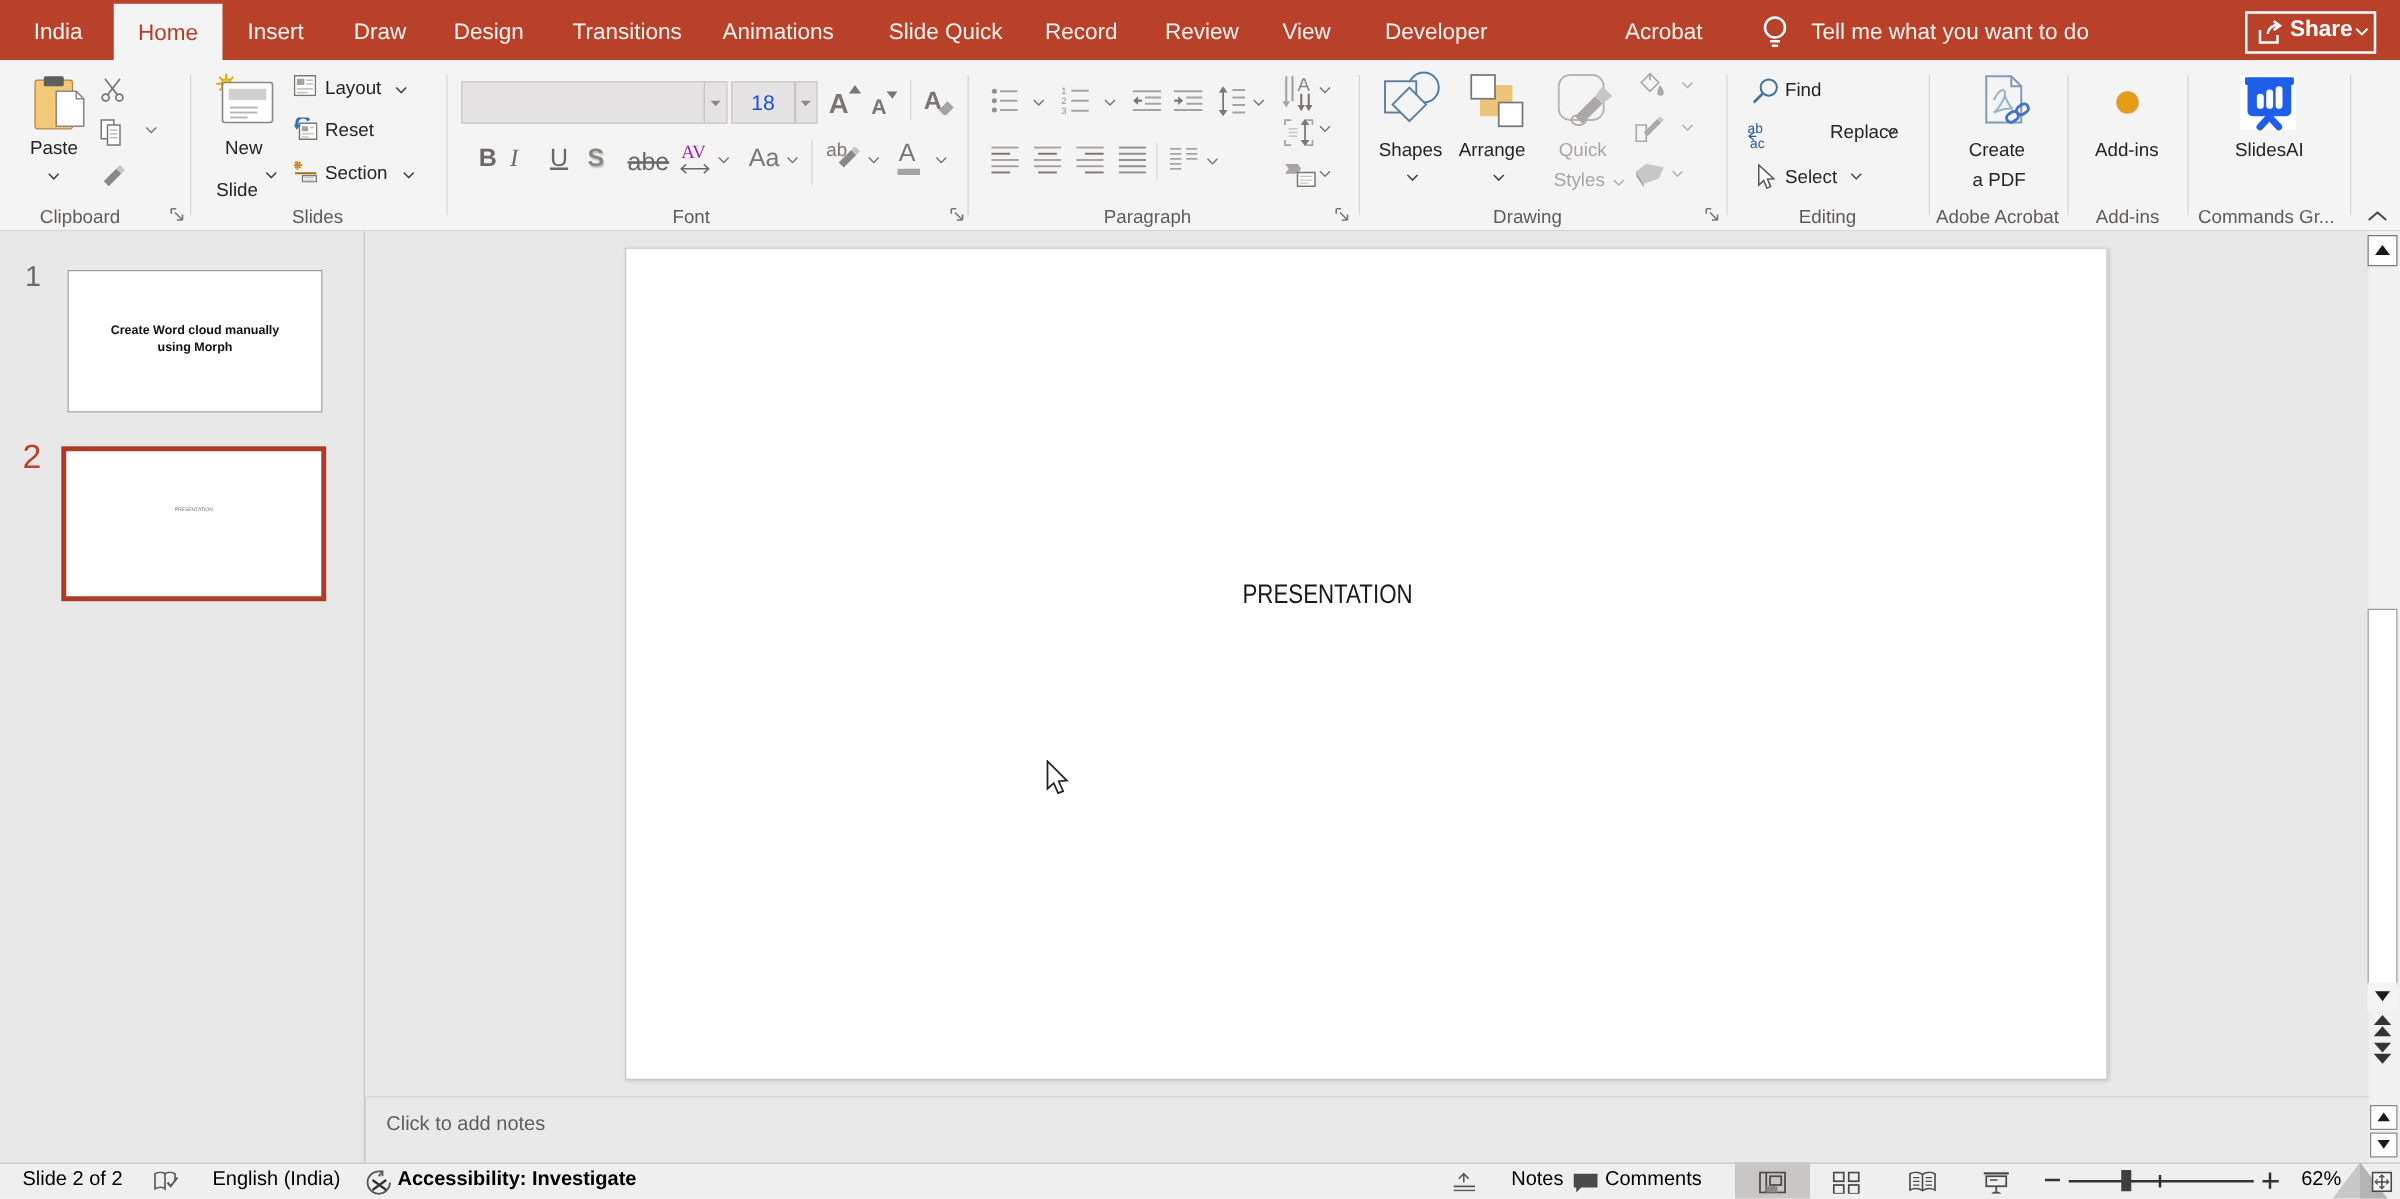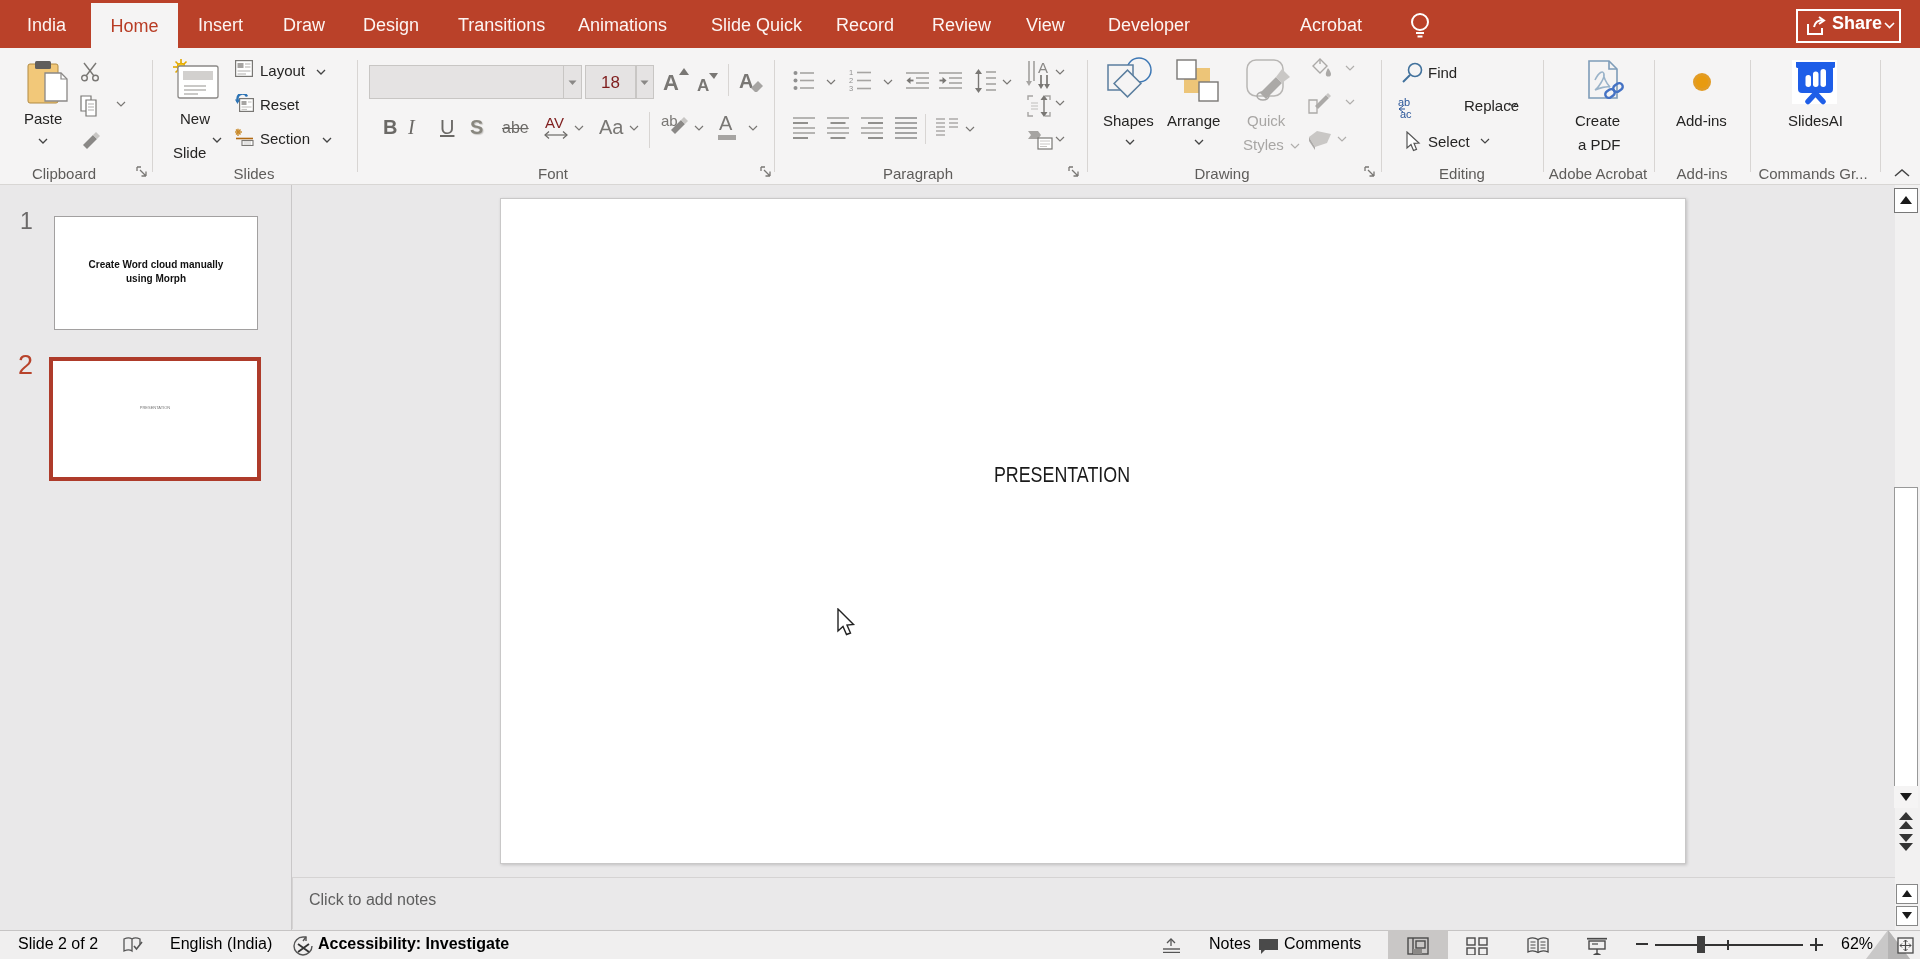--- a/index.html
+++ b/index.html
@@ -52,20 +52,21 @@
   <div class="mtab" style="left:1026px;width:38px;">View</div>
   <div class="mtab" style="left:1108px;width:73px;">Developer</div>
   <div class="mtab" style="left:1226px;width:33px;margin-top:48px;">Help</div>
   <div class="mtab" style="left:1300px;width:66px;">Acrobat</div>
 
   <svg class="abs" style="left:1407px;top:11px;" width="26" height="28" viewBox="0 0 26 28">
     <circle cx="13" cy="11" r="8" fill="none" stroke="#fff" stroke-width="2"></circle>
     <line x1="9" y1="22" x2="17" y2="22" stroke="#fff" stroke-width="2"></line>
     <line x1="10.5" y1="25.5" x2="15.5" y2="25.5" stroke="#fff" stroke-width="2"></line>
   </svg>
+  <div class="mtab" style="left:1449px;width:230px;text-align:left;">Tell me what you want to do</div>
 
   <div class="abs" style="left:1796px;top:9px;width:105px;height:34px;border:2px solid #fff;"></div>
   <svg class="abs" style="left:1806px;top:16px;" width="22" height="20" viewBox="0 0 22 20">
     <path d="M2 8 V18 H16 V12" fill="none" stroke="#fff" stroke-width="2"></path>
     <path d="M8 11 C9 6 13 4 17 4" fill="none" stroke="#fff" stroke-width="2"></path>
     <path d="M13 1 L18 4.5 L13 8" fill="none" stroke="#fff" stroke-width="2"></path>
   </svg>
   <div class="abs" style="left:1832px;top:13px;font-size:18px;font-weight:bold;color:#fff;">Share</div>
   <svg class="abs" style="left:1884px;top:22px;" width="11" height="7" viewBox="0 0 11 7">
     <path d="M1 1 L5.5 5.5 L10 1" fill="none" stroke="#fff" stroke-width="1.6"></path>
@@ -181,21 +182,21 @@
   <div class="abs rtext" style="left:260px;top:130px;">Section</div>
   <svg class="abs" style="left:322px;top:137px;" width="10" height="6" viewBox="0 0 10 6">
       <path d="M1 1 L5 5 L9 1" fill="none" stroke="#444" stroke-width="1.3"></path>
     </svg>
 
   <div class="abs" style="left:369px;top:65px;width:195px;height:34px;background:#E5E3E3;border:1px solid #C8C6C4;"></div>
   <div class="abs" style="left:563px;top:65px;width:19px;height:34px;background:#E5E3E3;border:1px solid #C8C6C4;"></div>
   <svg class="abs" style="left:568px;top:80px;" width="9" height="6" viewBox="0 0 9 6">
       <path d="M0.5 0.5 L4.5 5 L8.5 0.5" fill="#8A8886"></path>
     </svg>
-  <div class="abs" style="left:585px;top:65px;width:51px;height:34px;background:#E5E3E3;border:1px solid #C8C6C4;color:#7f1d1d;font-size:17px;line-height:33px;text-align:center;">18</div>
+  <div class="abs" style="left:585px;top:65px;width:51px;height:34px;background:#E5E3E3;border:1px solid #C8C6C4;color:#1d4ed8;font-size:17px;line-height:33px;text-align:center;">18</div>
   <div class="abs" style="left:636px;top:65px;width:18px;height:34px;background:#E5E3E3;border:1px solid #C8C6C4;"></div>
   <svg class="abs" style="left:640px;top:80px;" width="9" height="6" viewBox="0 0 9 6">
       <path d="M0.5 0.5 L4.5 5 L8.5 0.5" fill="#8A8886"></path>
     </svg>
 
   <div class="abs" style="left:663px;top:70px;font-size:22px;font-weight:bold;color:#797774;">A</div>
   <svg class="abs" style="left:679px;top:68px;" width="10" height="7" viewBox="0 0 10 7">
       <path d="M5 0 L10 7 H0 Z" fill="#797774"></path>
     </svg>
   <div class="abs" style="left:697px;top:76px;font-size:17px;font-weight:bold;color:#797774;">A</div>
@@ -206,22 +207,22 @@
 
   <div class="abs" style="left:739px;top:70px;font-size:20px;font-weight:bold;color:#797774;">A</div>
   <svg class="abs" style="left:750px;top:80px;" width="14" height="12" viewBox="0 0 14 12">
       <path d="M1 8 L8 1 L13 6 L6 13 Z" fill="#A6A4A2"></path>
     </svg>
 
   <div class="abs" style="left:383px;top:116px;font-size:20px;font-weight:bold;color:#6B6966;">B</div>
   <div class="abs" style="left:408px;top:116px;font-size:20px;font-style:italic;font-family:'Liberation Serif',serif;color:#6B6966;">I</div>
   <div class="abs" style="left:440px;top:116px;font-size:20px;color:#6B6966;text-decoration:underline;">U</div>
   <div class="abs" style="left:470px;top:116px;font-size:20px;font-weight:bold;color:#89877F;text-shadow:1px 1px 1px #C8C6C4;">S</div>
-  <div class="abs" style="left:502px;top:119px;font-size:16px;color:#6B6966;text-decoration:line-through;">abe</div>
-  <div class="abs" style="left:545px;top:114px;font-size:15px;color:#7f1d1d;">AV</div>
+  <div class="abs" style="left:502px;top:119px;font-size:20px;color:#6B6966;text-decoration:line-through;">abe</div>
+  <div class="abs" style="left:545px;top:114px;font-size:15px;color:#a21caf;font-family:Liberation Serif, serif;">AV</div>
   <svg class="abs" style="left:544px;top:131px;" width="24" height="8" viewBox="0 0 24 8">
     <line x1="1" y1="4" x2="23" y2="4" stroke="#6B6966" stroke-width="1.2"></line>
     <path d="M5 0.5 L1 4 L5 7.5" fill="none" stroke="#6B6966" stroke-width="1.2"></path>
     <path d="M19 0.5 L23 4 L19 7.5" fill="none" stroke="#6B6966" stroke-width="1.2"></path>
   </svg>
   <svg class="abs" style="left:574px;top:125px;" width="10" height="6" viewBox="0 0 10 6">
       <path d="M1 1 L5 5 L9 1" fill="none" stroke="#797774" stroke-width="1.2"></path>
     </svg>
   <div class="abs" style="left:599px;top:116px;font-size:20px;color:#797774;">Aa</div>
   <svg class="abs" style="left:629px;top:125px;" width="10" height="6" viewBox="0 0 10 6">

